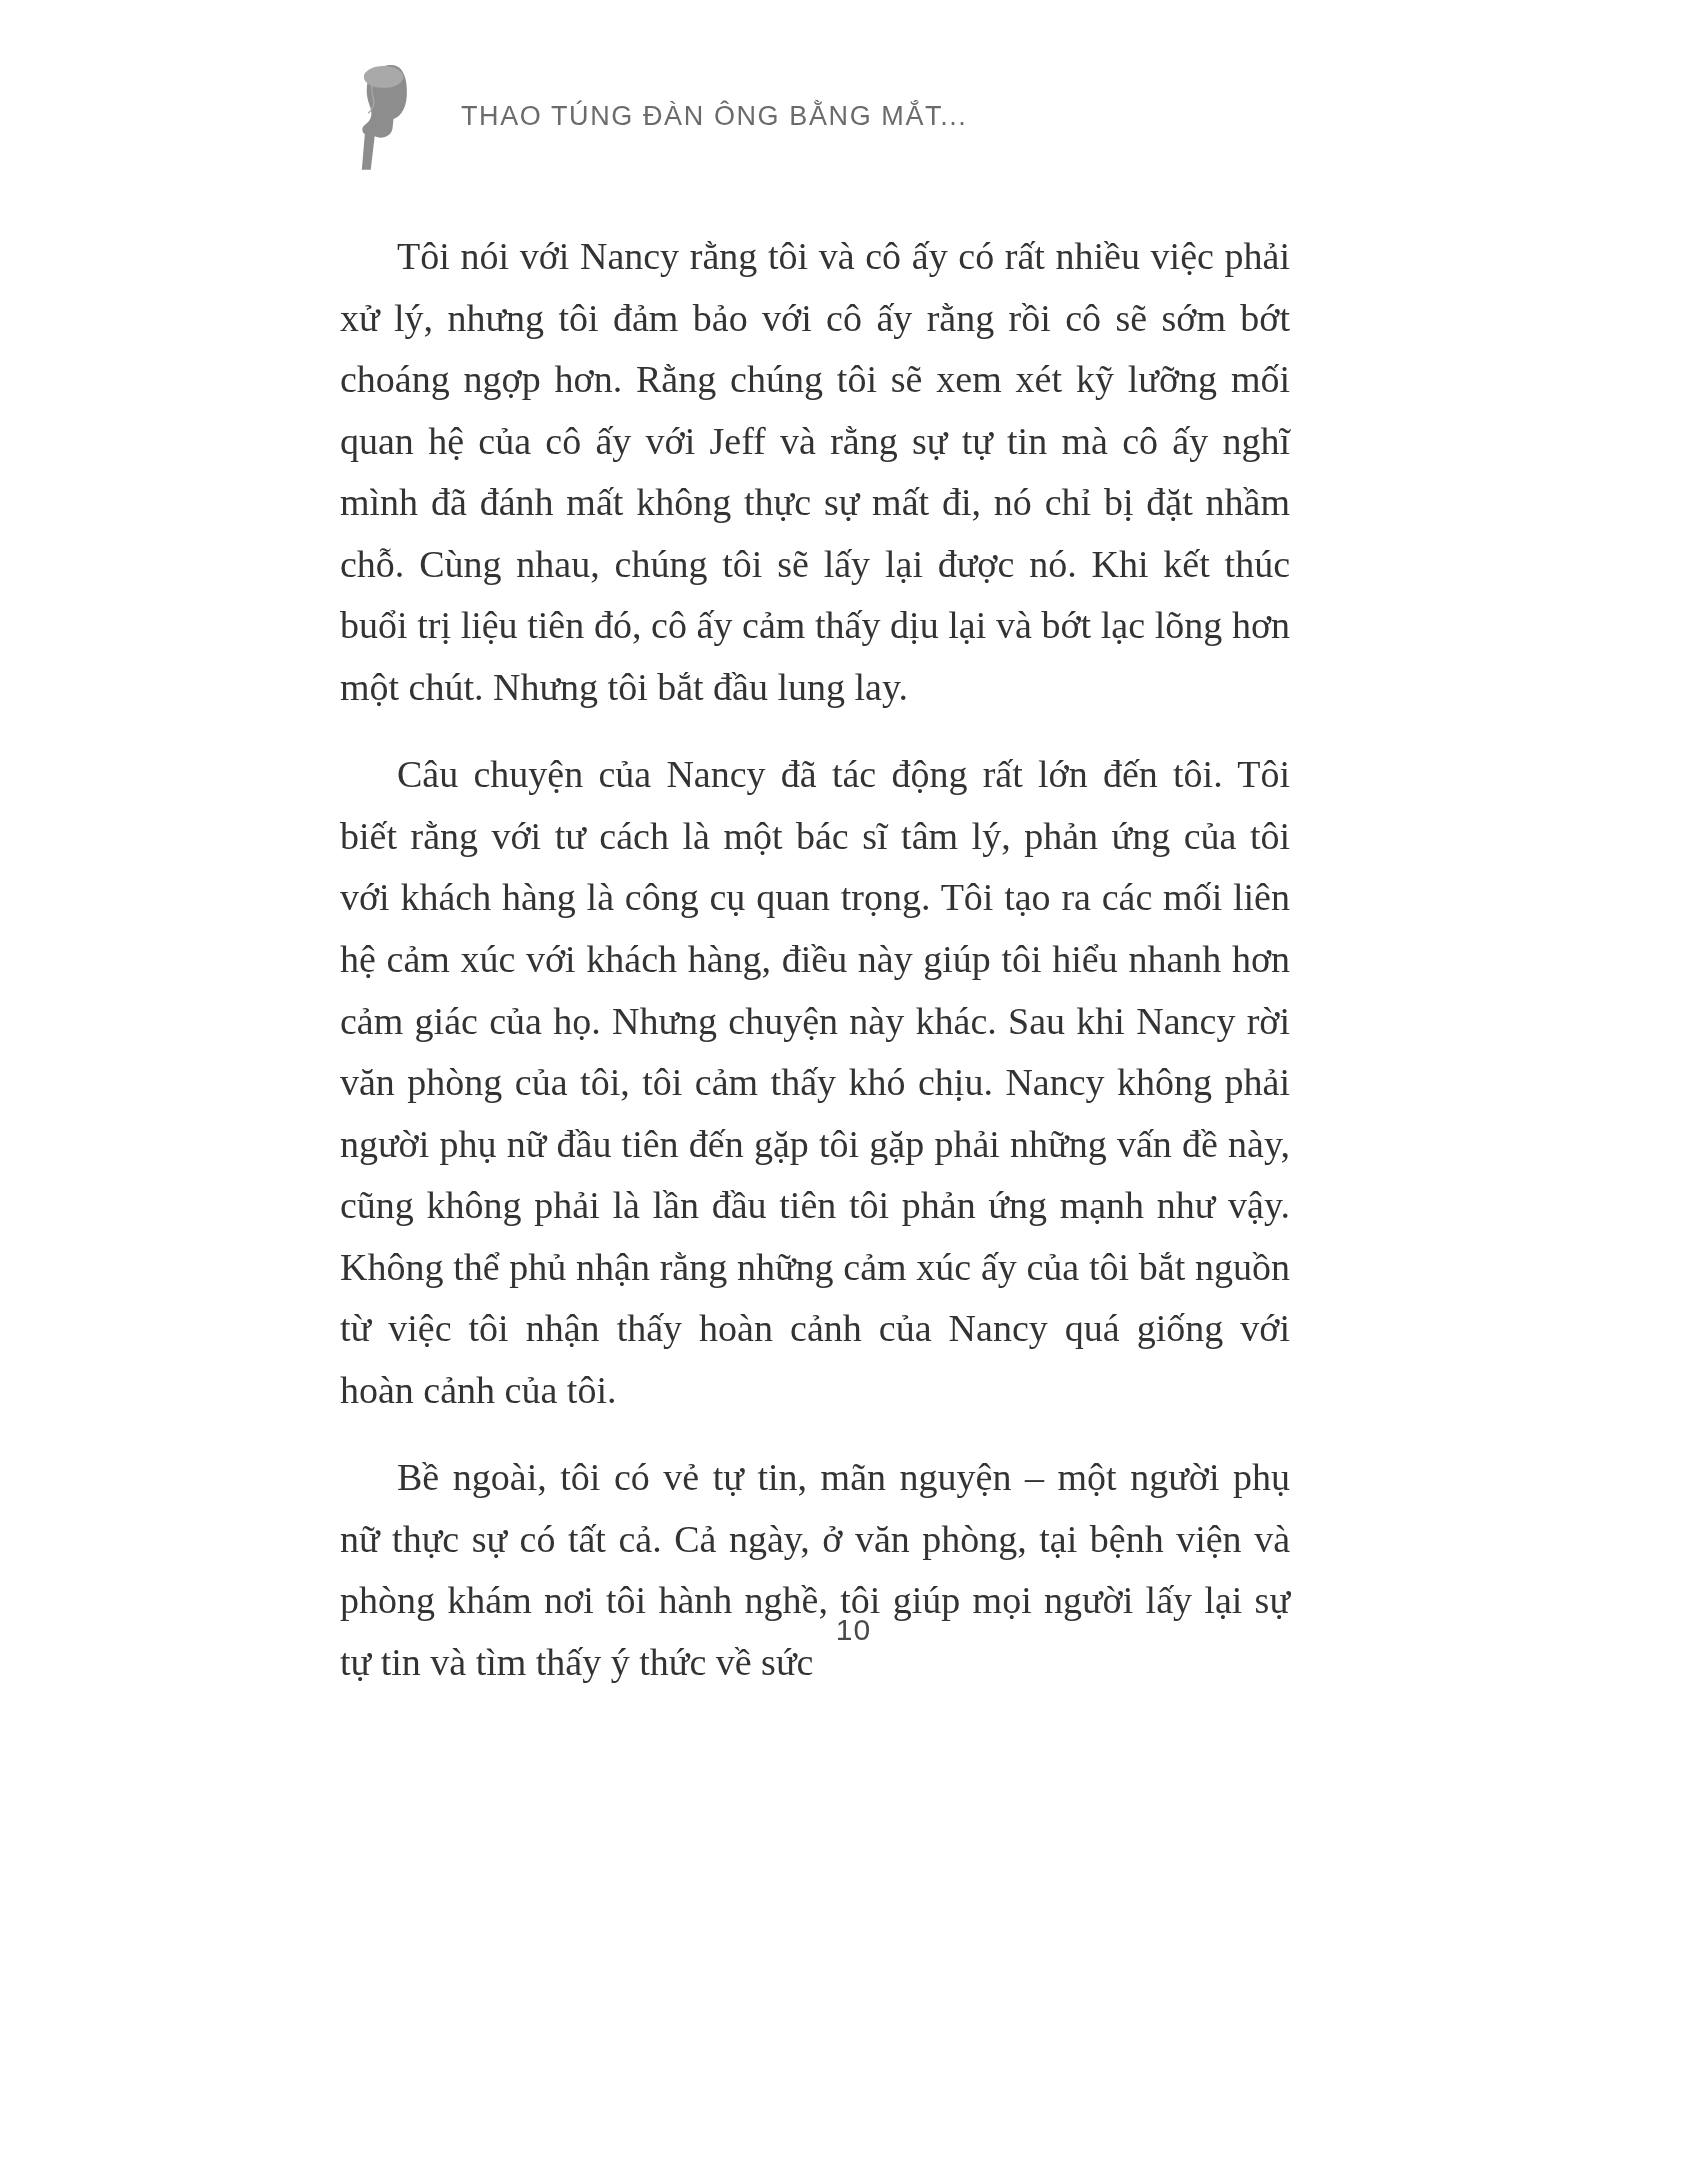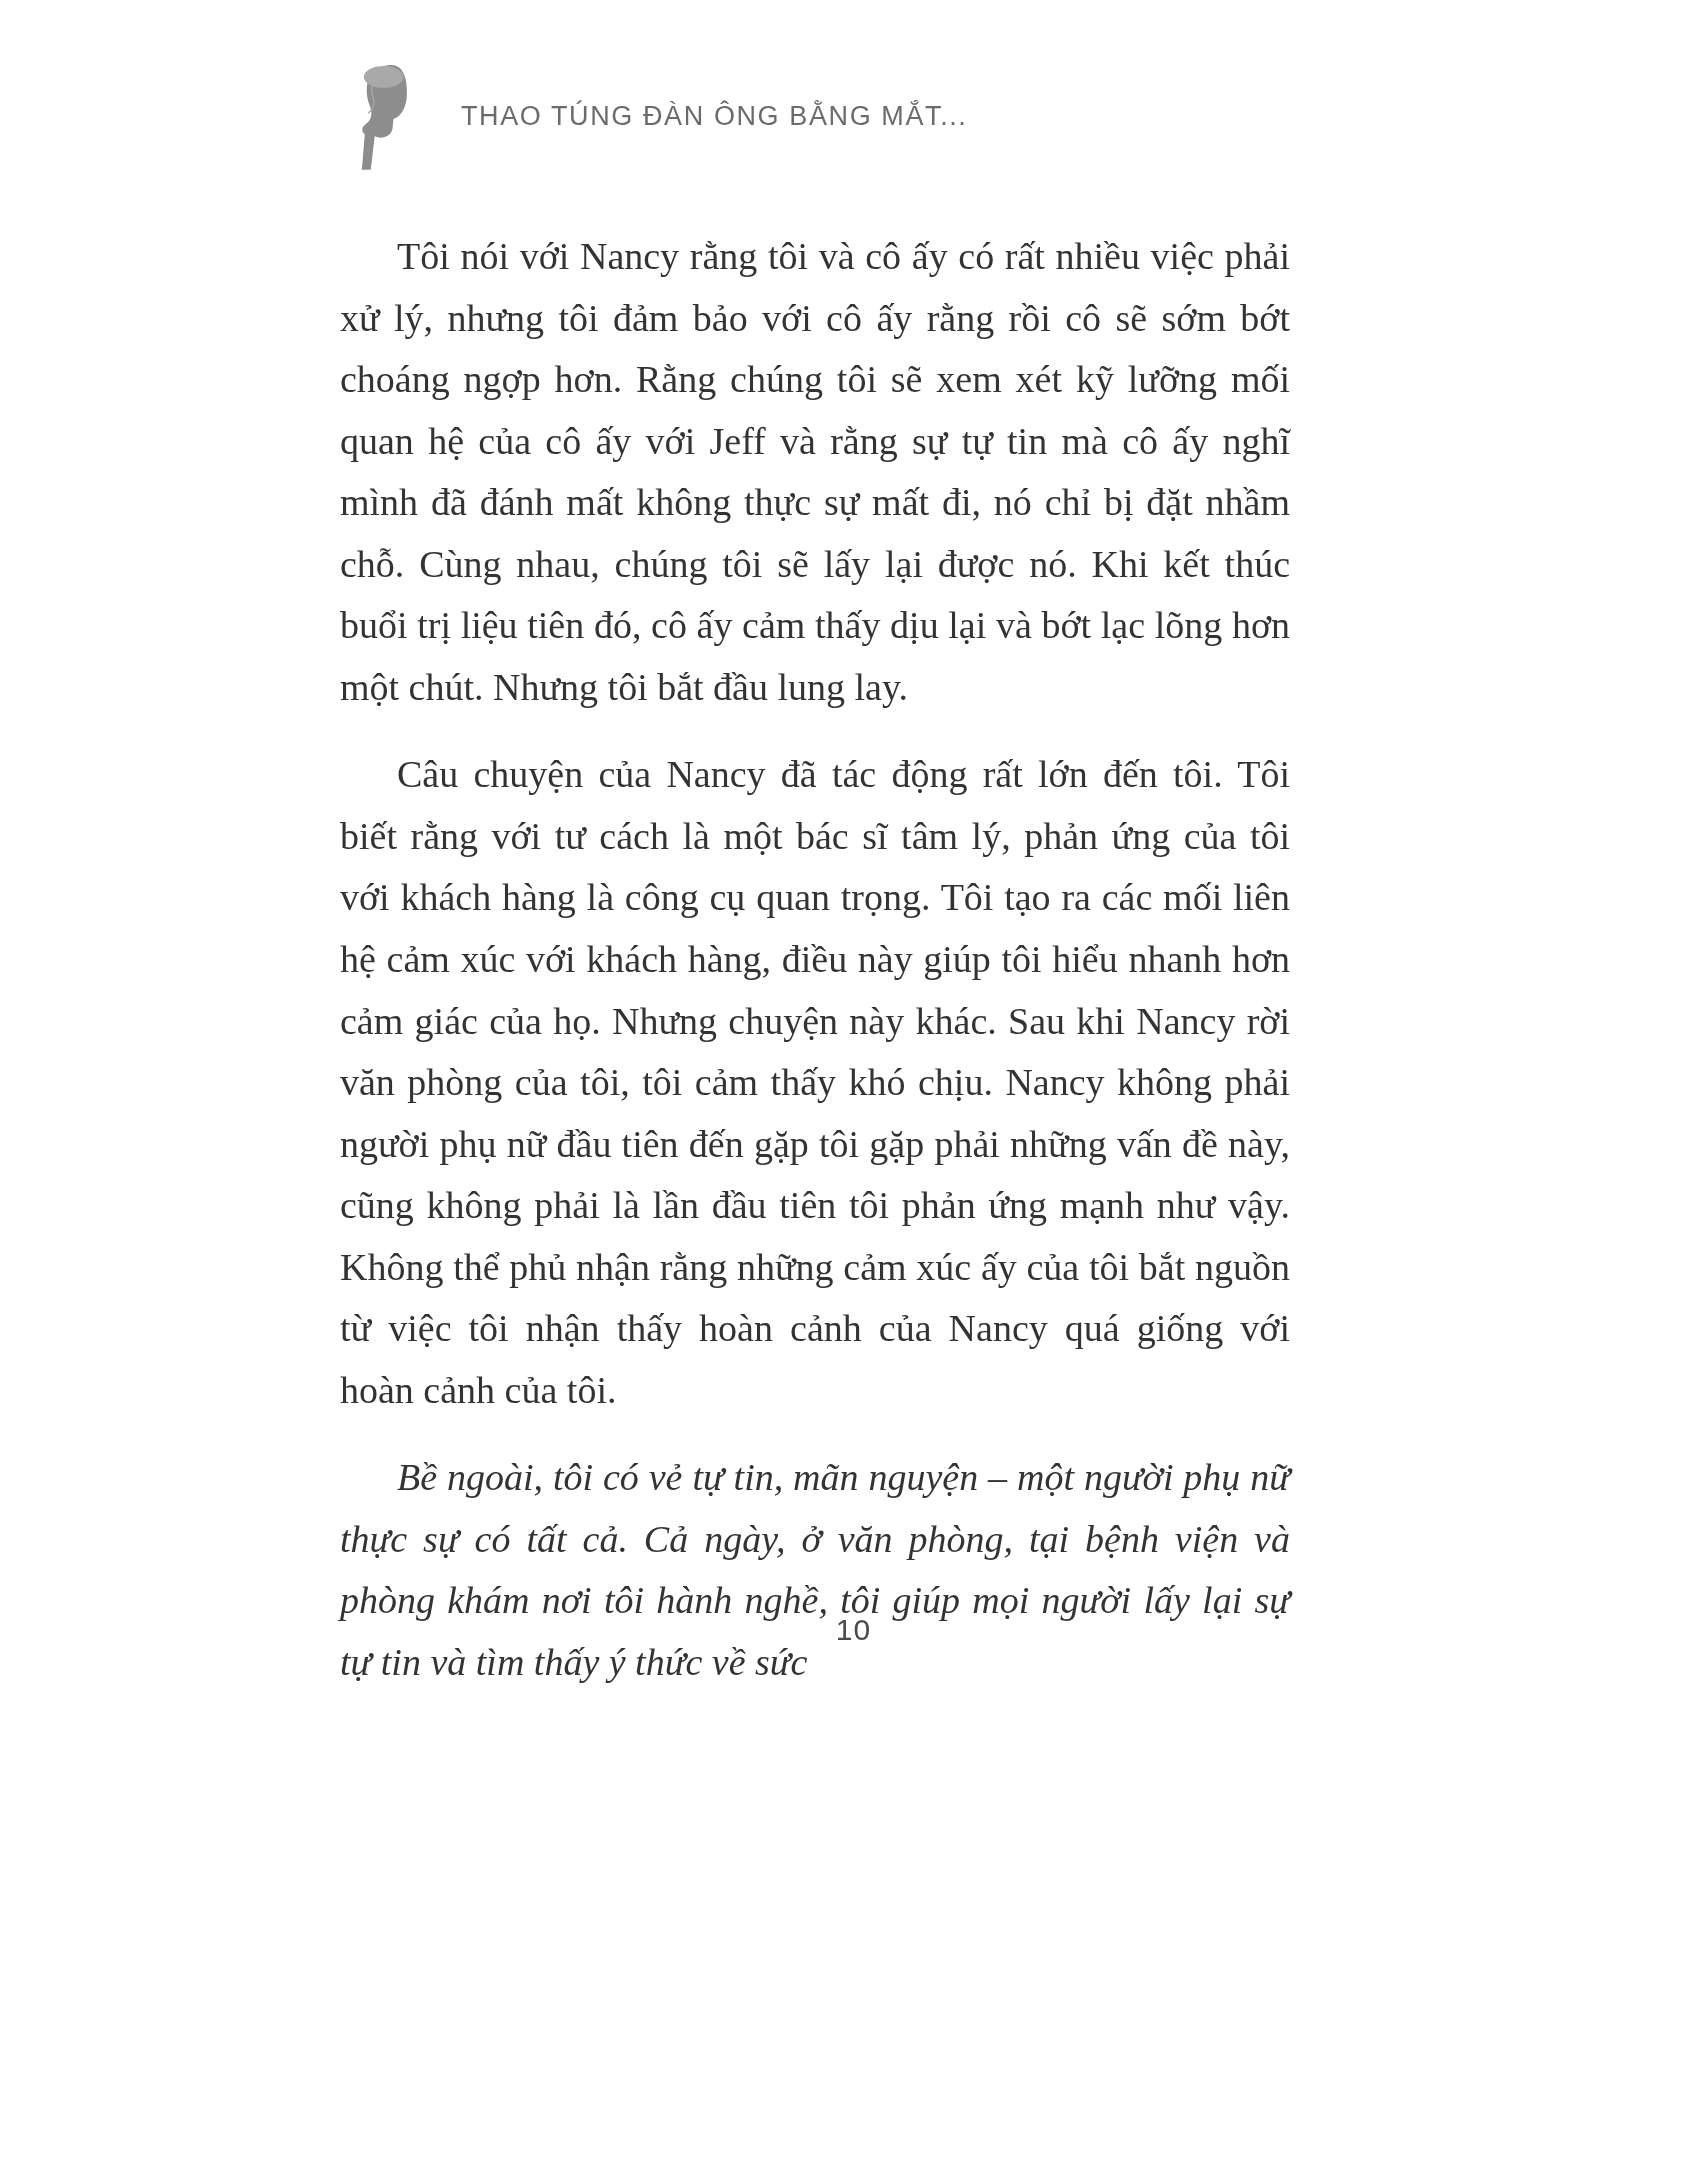--- a/index.html
+++ b/index.html
@@ -59,21 +59,20 @@
     margin: 0 0 26px 0;
     font-size: 38px;
     line-height: 1.62;
     text-align: justify;
     text-indent: 57px;
     color: #333333;
     
   }
   .content p:last-child {
     margin-bottom: 0;
-    font-style: italic;
   }
   .content p.flush-last {
     text-align-last: left;
   }
 
   
   .folio {
     position: absolute;
     bottom: 91px;
     left: 12px;

